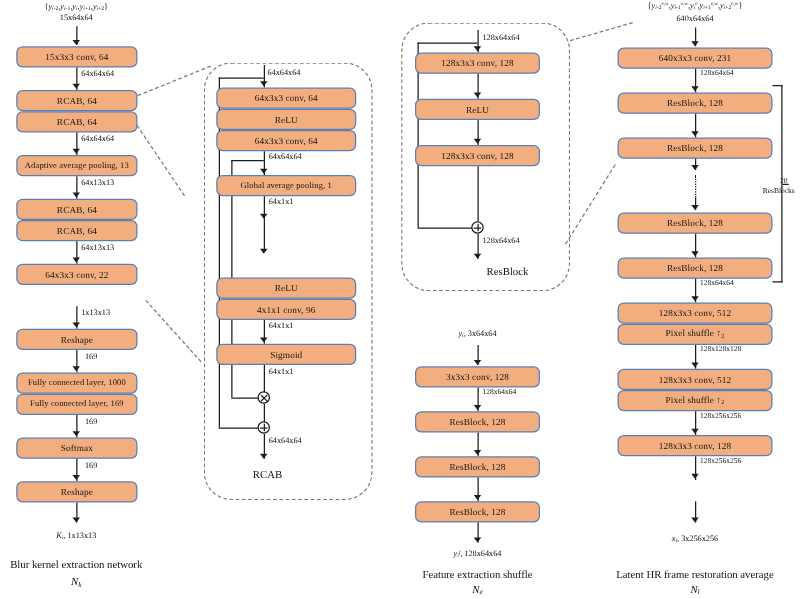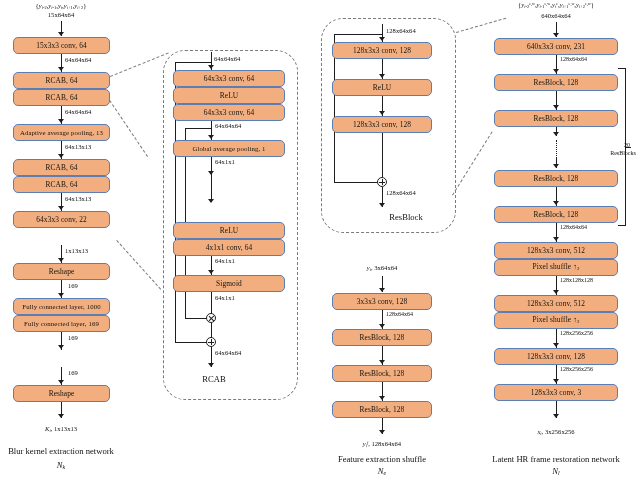--- a/index.html
+++ b/index.html
@@ -111,20 +111,21 @@
   <div class="ahead" style="left:61px;top:293px;"></div>
   <div class="lbl" style="left:68px;top:282px;">169</div>
 
   <div class="box" style="left:13px;top:298px;width:97px;height:17px;font-size:6.8px;">Fully connected layer, 1000</div>
   <div class="box" style="left:13px;top:315px;width:97px;height:17px;font-size:6.8px;">Fully connected layer, 169</div>
 
   <div class="vline" style="left:61px;top:332px;height:18px;"></div>
   <div class="ahead" style="left:61px;top:345px;"></div>
   <div class="lbl" style="left:68px;top:334px;">169</div>
 
+  <div class="box" style="left:13px;top:350px;width:97px;height:17px;">Softmax</div>
 
   <div class="vline" style="left:61px;top:367px;height:18px;"></div>
   <div class="ahead" style="left:61px;top:380px;"></div>
   <div class="lbl" style="left:68px;top:369px;">169</div>
 
   <div class="box" style="left:13px;top:385px;width:97px;height:17px;">Reshape</div>
 
   <div class="vline" style="left:61px;top:402px;height:16px;"></div>
   <div class="ahead" style="left:61px;top:414px;"></div>
 
@@ -163,21 +164,21 @@
   <div class="vline" style="left:185px;top:128px;height:190px;"></div>
   <div class="hline" style="left:185px;top:318px;width:26px;"></div>
 
   <div class="box" style="left:173px;top:140px;width:112px;height:17px;font-size:6.8px;">Global average pooling, 1</div>
 
   <div class="vline" style="left:211px;top:157px;height:19px;"></div>
   <div class="ahead" style="left:211px;top:171px;"></div>
   <div class="lbl" style="left:215px;top:158px;">64x1x1</div>
 
   <div class="box" style="left:173px;top:222px;width:112px;height:17px;">ReLU</div>
-  <div class="box" style="left:173px;top:239px;width:112px;height:17px;">4x1x1 conv, 64</div>
+  <div class="box" style="left:173px;top:239px;width:112px;height:17px;">4x1x1 conv, 96</div>
 
   <div class="vline" style="left:211px;top:176px;height:24px;"></div>
   <div class="ahead" style="left:211px;top:199px;"></div>
 
   <div class="vline" style="left:211px;top:256px;height:19px;"></div>
   <div class="ahead" style="left:211px;top:270px;"></div>
   <div class="lbl" style="left:215px;top:257px;">64x1x1</div>
 
   <div class="box" style="left:173px;top:275px;width:112px;height:17px;">Sigmoid</div>
 
@@ -334,26 +335,25 @@
   <div class="vline" style="left:556px;top:329px;height:19px;"></div>
   <div class="ahead" style="left:556px;top:343px;"></div>
   <div class="lbl tiny" style="left:560px;top:330px;">128x256x256</div>
 
   <div class="box" style="left:494px;top:348px;width:124px;height:17px;">128x3x3 conv, 128</div>
 
   <div class="vline" style="left:556px;top:365px;height:19px;"></div>
   <div class="ahead" style="left:556px;top:379px;"></div>
   <div class="lbl tiny" style="left:560px;top:366px;">128x256x256</div>
 
-  <div class="box" style="left:494px;top:384px;width:124px;height:17px;">128x3x3 conv, 3</div>
 
   <div class="vline" style="left:556px;top:401px;height:17px;"></div>
   <div class="ahead" style="left:556px;top:414px;"></div>
 
   <div class="lbl c" style="left:556px;top:428px;">
     <span class="ital">x</span><sub><span class="ital">i</span></sub>, <span>3x256x256</span>
   </div>
-  <div class="lbl c big" style="left:556px;top:455px;">Latent HR frame restoration network</div>
+  <div class="lbl c big" style="left:556px;top:455px;">Latent HR frame restoration average</div>
   <div class="lbl c big" style="left:556px;top:467px;">
     <span class="ital">N</span><sub><span class="ital">l</span></sub>
   </div>
 
 </div>
 
 </body></html>

